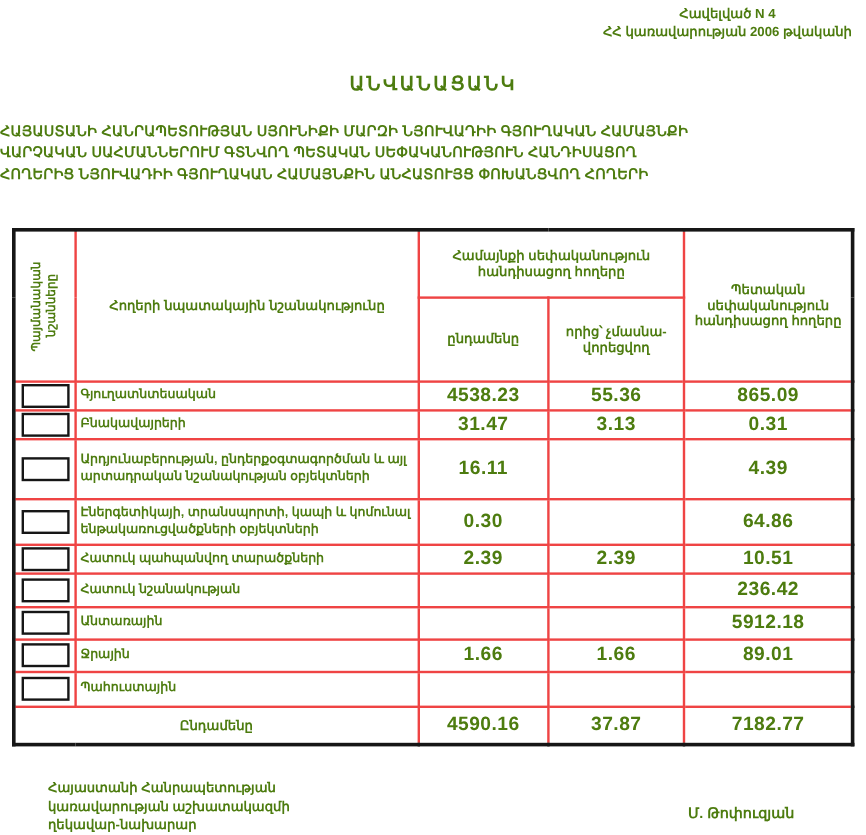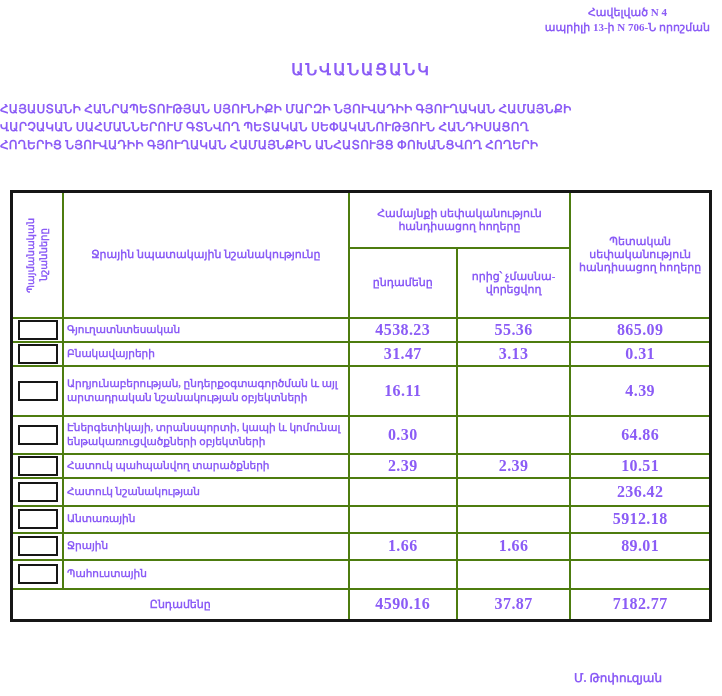--- a/index.html
+++ b/index.html
@@ -1,22 +1,22 @@
 <!DOCTYPE html>
 <html><head>
 <meta charset="utf-8">
 <style>
   html, body { margin:0; padding:0; background:#e8e8e8; }
   .page {
     position: relative;
     width: 722px; height: 696px;
     margin: 0 auto;
     background: #ffffff;
-    font-family: Liberation Serif, serif;
-    color: #8b5cf6;
+    font-family: Liberation Sans, sans-serif;
+    color: #4d7c0f;
     overflow: hidden;
   }
   .doc-ref {
     position: absolute; top: 5px; right: 12px;
     text-align: center;
     font-size: 11px; font-weight: bold; line-height: 1.35;
     white-space: nowrap;
   }
   .doc-title {
     position: absolute; top: 60px; left: 0; right: 0;
@@ -30,21 +30,21 @@
     letter-spacing: 0.2px;
   }
   table.land-table {
     position: absolute; top: 190px; left: 10px;
     width: 702px;
     border-collapse: collapse;
     table-layout: fixed;
     border: 3px solid #161616;
   }
   .land-table th, .land-table td {
-    border: 2px solid #4d7c0f;
+    border: 2px solid #ef4444;
     vertical-align: middle;
     padding: 1px 3px;
     overflow: hidden;
     margin-left: 40px;
   }
   .land-table th { font-size: 11px; font-weight: bold; text-align: center; }
   .col-sym   { width: 50px; }
   .col-label { width: 277px; }
   .col-tot   { width: 105px; }
   .col-priv  { width: 110px; }
@@ -76,21 +76,21 @@
     font-size: 12px; font-weight: bold;
   }
 </style>
 </head>
 <body>
 
 <div class="page">
 
   <div class="doc-ref">
     <div>Հավելված N 4</div>
-    <div>ապրիլի 13-ի N 706-Ն որոշման</div>
+    <div>ՀՀ կառավարության 2006 թվականի</div>
   </div>
 
   <div class="doc-title">ԱՆՎԱՆԱՑԱՆԿ</div>
 
   <div class="doc-subtitle">
     <div>ՀԱՅԱՍՏԱՆԻ ՀԱՆՐԱՊԵՏՈՒԹՅԱՆ ՍՅՈՒՆԻՔԻ ՄԱՐԶԻ ՆՅՈՒՎԱԴԻԻ ԳՅՈՒՂԱԿԱՆ ՀԱՄԱՅՆՔԻ</div>
     <div>ՎԱՐՉԱԿԱՆ ՍԱՀՄԱՆՆԵՐՈՒՄ ԳՏՆՎՈՂ ՊԵՏԱԿԱՆ ՍԵՓԱԿԱՆՈՒԹՅՈՒՆ ՀԱՆԴԻՍԱՑՈՂ</div>
     <div>ՀՈՂԵՐԻՑ ՆՅՈՒՎԱԴԻԻ ԳՅՈՒՂԱԿԱՆ ՀԱՄԱՅՆՔԻՆ ԱՆՀԱՏՈՒՅՑ ՓՈԽԱՆՑՎՈՂ ՀՈՂԵՐԻ</div>
   </div>
 
@@ -100,21 +100,21 @@
         <col class="col-label">
         <col class="col-tot">
         <col class="col-priv">
         <col class="col-state">
     </colgroup>
     <thead>
       <tr style="height:56px;">
         <th rowspan="2">
           <div class="vert-head">Պայմանական նշանները</div>
         </th>
-        <th rowspan="2">Ջրային նպատակային նշանակությունը</th>
+        <th rowspan="2">Հողերի նպատակային նշանակությունը</th>
         <th colspan="2">Համայնքի սեփականություն հանդիսացող հողերը</th>
         <th rowspan="2">Պետական սեփականություն հանդիսացող հողերը</th>
       </tr>
       <tr style="height:70px;">
         <th>ընդամենը</th>
         <th>որից՝ չմասնա-վորեցվող</th>
       </tr>
     </thead>
     <tbody>
       <tr style="height:24px;">
@@ -200,16 +200,21 @@
       </tr>
       <tr style="height:32px;">
         <td colspan="2" class="total-label">Ընդամենը</td>
         <td class="cell-num">4590.16</td>
         <td class="cell-num">37.87</td>
         <td class="cell-num">7182.77</td>
       </tr>
     </tbody>
   </table>
 
+  <div class="footer-block">
+    <div>Հայաստանի Հանրապետության</div>
+    <div>կառավարության աշխատակազմի</div>
+    <div>ղեկավար-նախարար</div>
+  </div>
 
   <div class="signature">Մ. Թոփուզյան</div>
 
 </div>
 
 </body></html>

